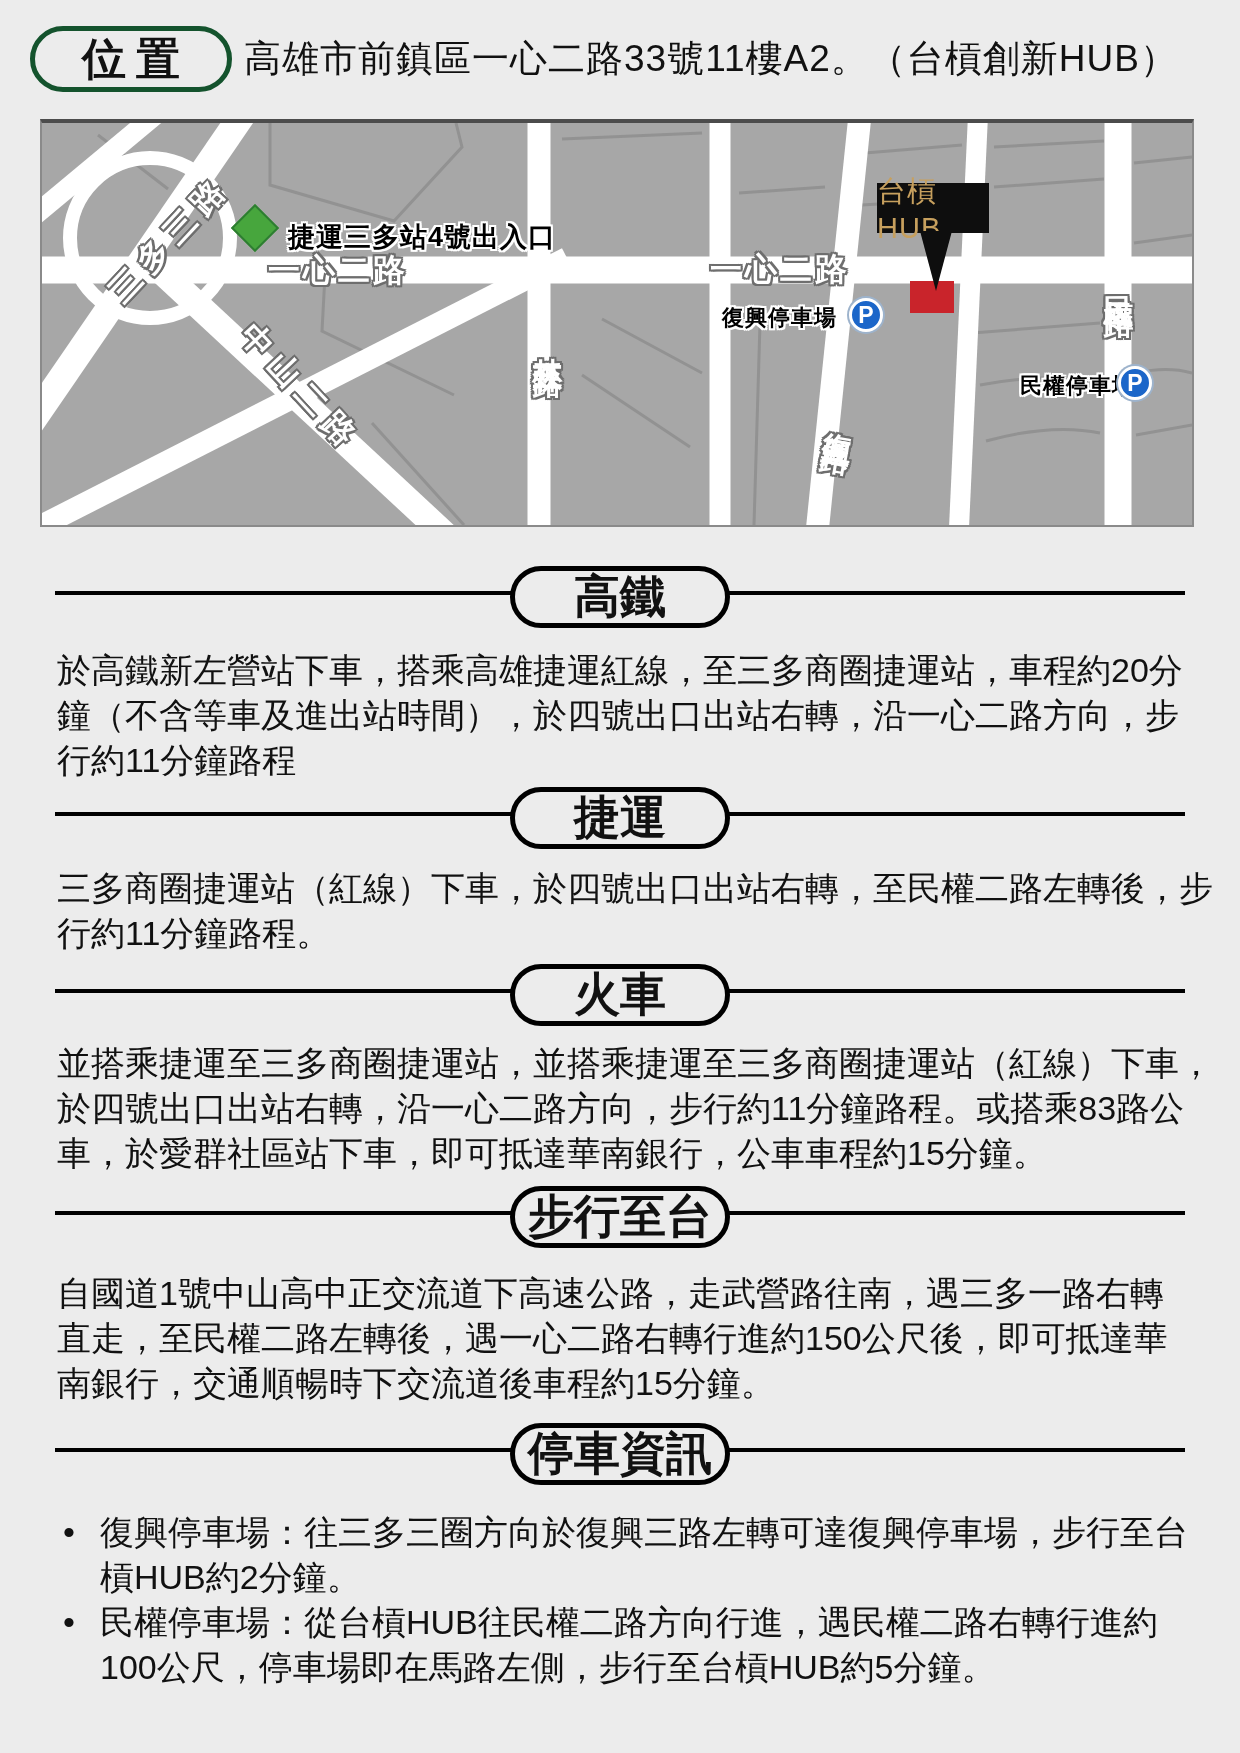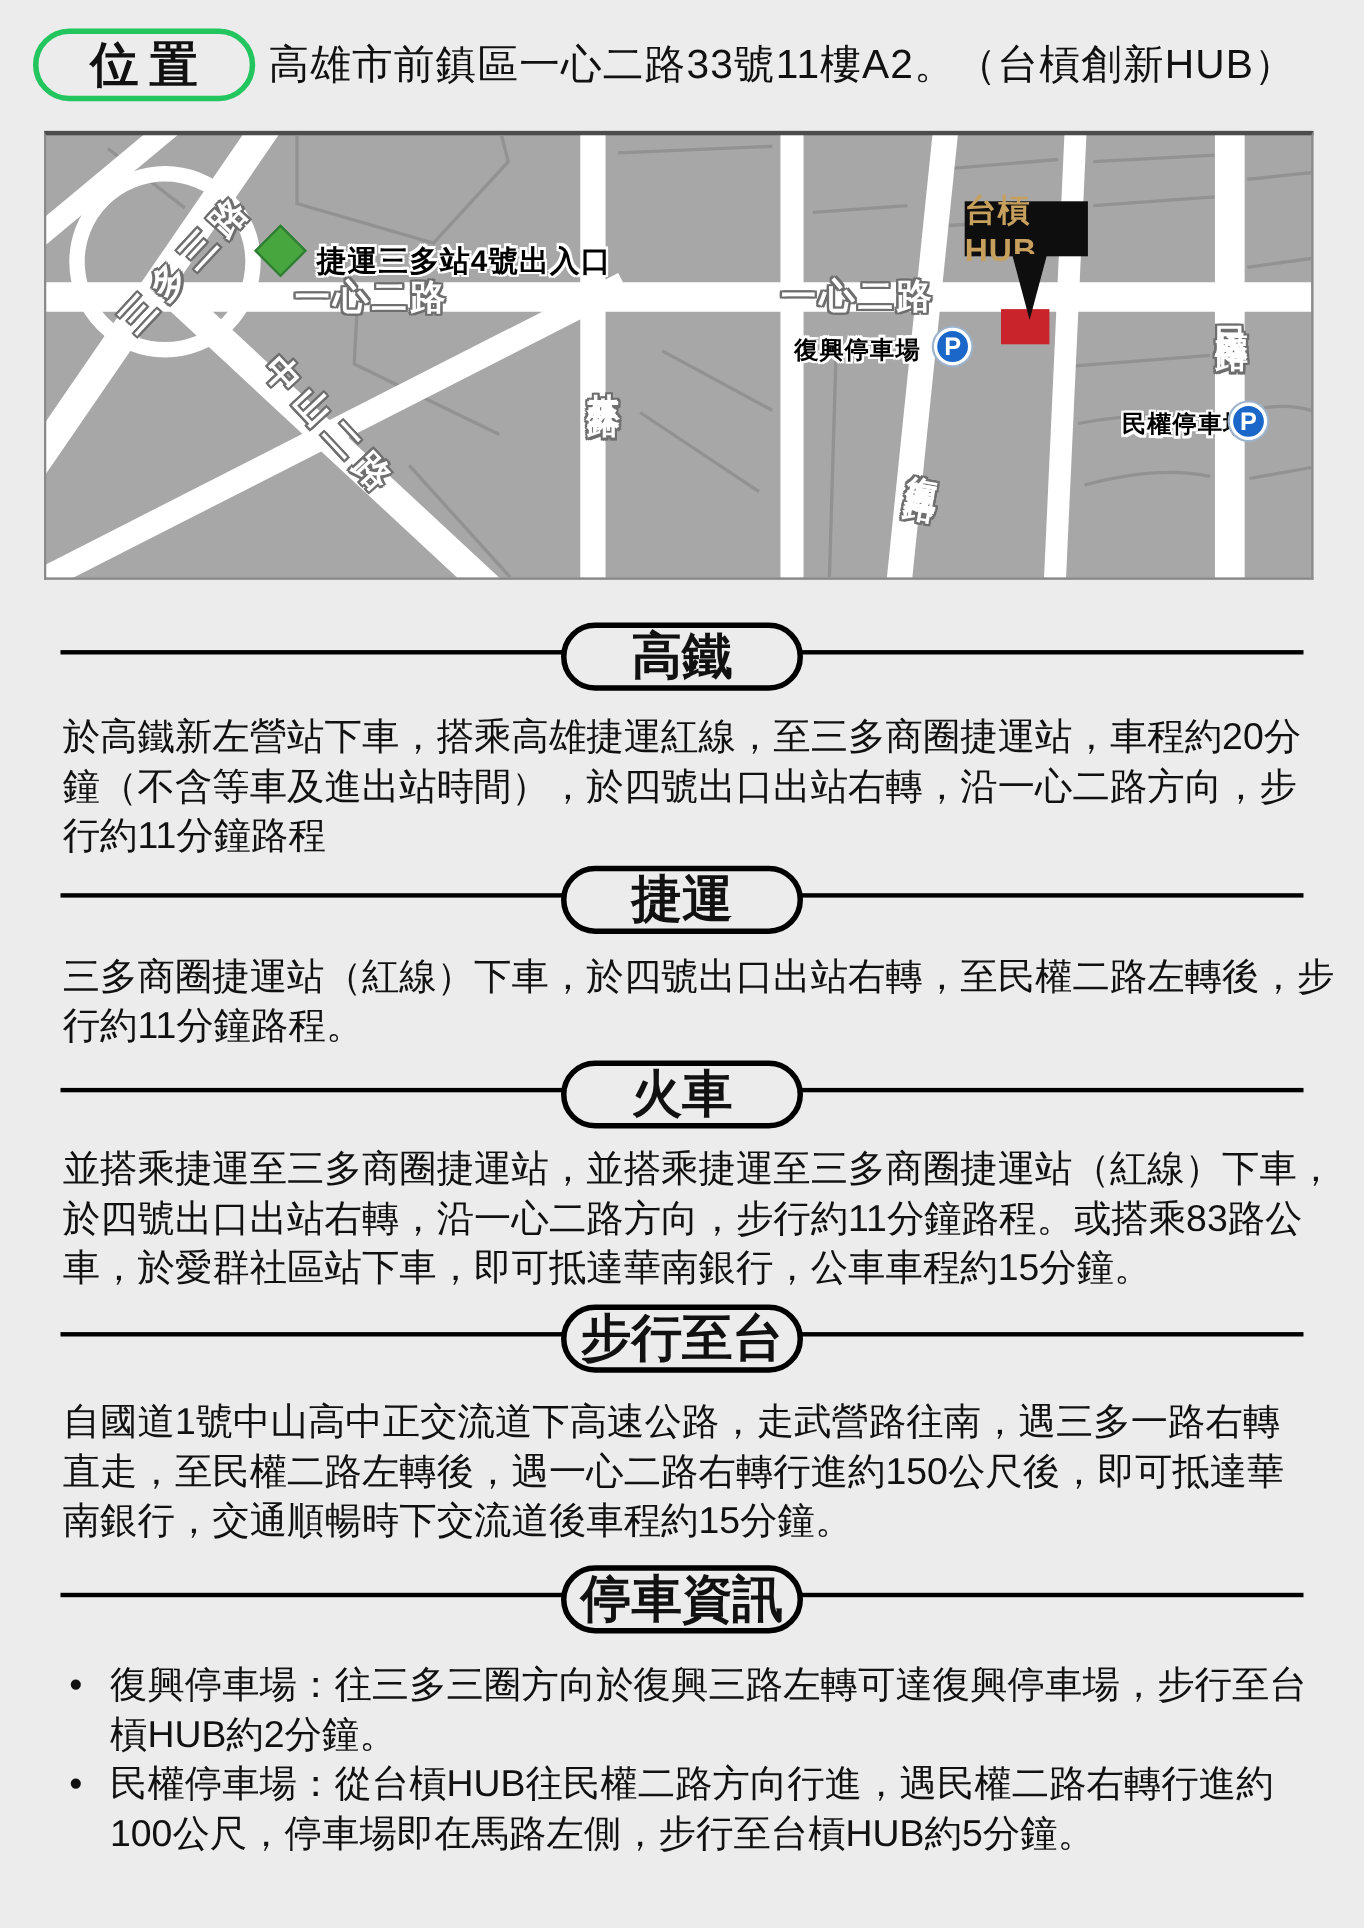--- a/index.html
+++ b/index.html
@@ -5,21 +5,21 @@
   * { margin:0; padding:0; box-sizing:border-box; }
   html,body { background:#d8d8d8; }
   .page {
     position:relative; width:1240px; height:1753px; margin:0 auto;
     background:#ececec; overflow:hidden; color:#111;
     font-family:"Liberation Sans","DejaVu Sans",sans-serif;
   }
   
   .header { position:absolute; left:30px; top:26px; display:flex; align-items:center; }
   .badge {
-    width:202px; height:66px; border:5px solid #22c55e; border-radius:34px;
+    width:202px; height:66px; border:5px solid #14532d; border-radius:34px;
     display:flex; align-items:center; justify-content:center;
     font-size:44px; font-weight:bold; letter-spacing:10px; padding-left:10px;
   }
   .address { margin-left:12px; font-size:37px; letter-spacing:1px; }
   
   .map {
     position:absolute; left:40px; top:119px; width:1154px; height:408px;
     background:#a7a7a7; overflow:hidden;
     border-top:4px solid #4c4c4c; border-left:2px solid #8a8a8a;
     border-right:2px solid #8a8a8a; border-bottom:2px solid #8a8a8a;
@@ -45,21 +45,21 @@
     color:#000000; font-size:22px; letter-spacing:1px;
     text-shadow:-2px -2px 0 #fff,2px -2px 0 #fff,-2px 2px 0 #fff,2px 2px 0 #fff,
                 -2px 0 0 #fff,2px 0 0 #fff,0 -2px 0 #fff,0 2px 0 #fff;
   }
   .diamond {
     position:absolute; left:196px; top:88px; width:34px; height:34px; z-index:2;
     background:#47a63d; border:2px solid #2e7d32; transform:rotate(45deg);
   }
   .hub-box {
     position:absolute; left:835px; top:60px; width:112px; height:50px; z-index:4;
-    background:#0e0e0e; color:#c7a05e; font-size:29px; font-weight:bold;
+    background:#0e0e0e; color:#c7a05e; font-size:29px; font-weight:normal;
     display:flex; align-items:center; justify-content:center; letter-spacing:1px;
   }
   .hub-pointer {
     position:absolute; left:878px; top:108px; width:0; height:0; z-index:4;
     border-left:16px solid transparent; border-right:16px solid transparent;
     border-top:60px solid #0e0e0e;
   }
   .red-rect { position:absolute; left:868px; top:158px; width:44px; height:32px; background:#c9242b; z-index:3; }
   .p-icon {
     position:absolute; width:34px; height:34px; border-radius:50%; z-index:4;

